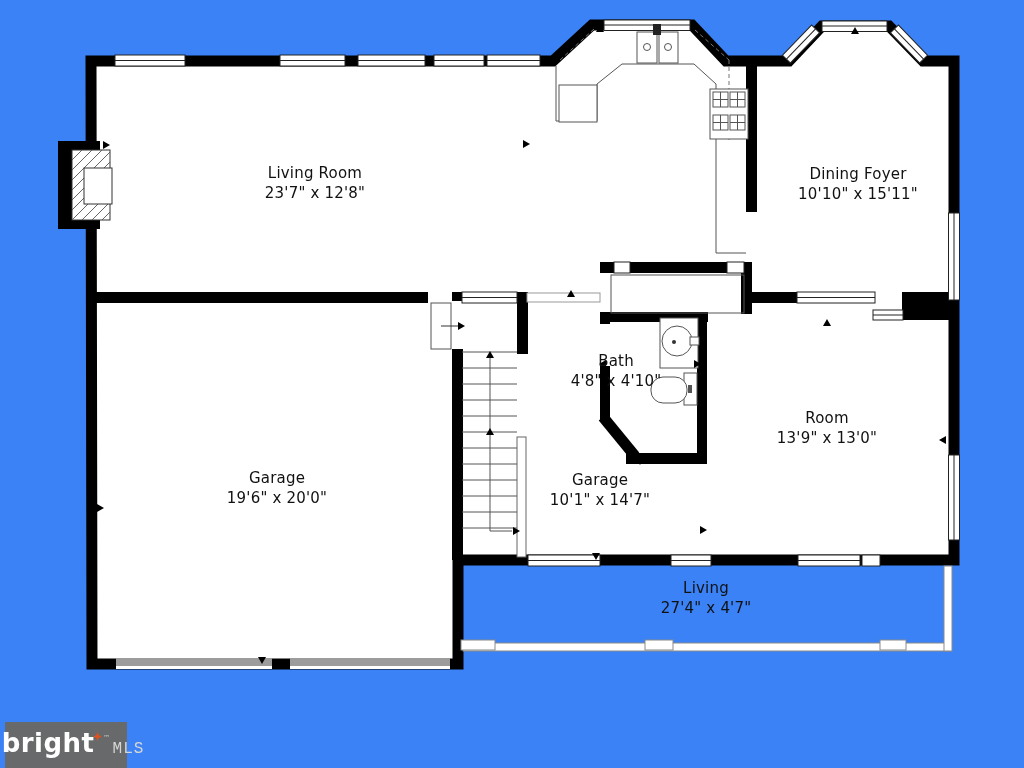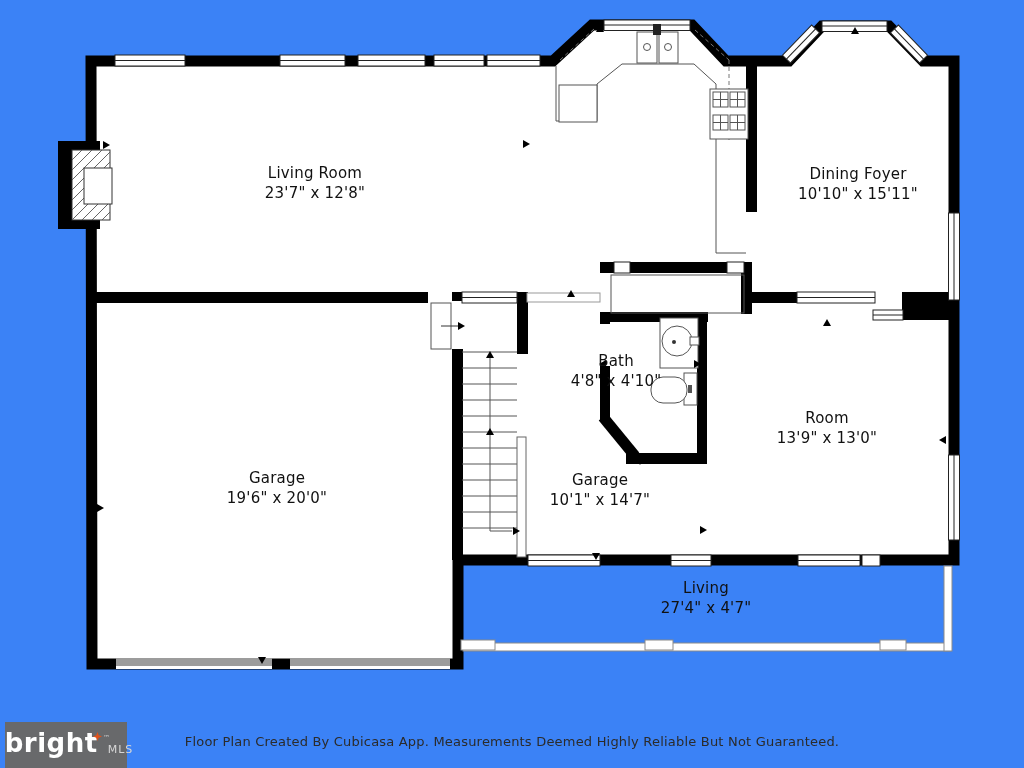--- a/index.html
+++ b/index.html
@@ -8,21 +8,21 @@
   .room-label{position:absolute;transform:translate(-50%,-50%);text-align:center;color:#111;
     font-size:15px;line-height:20px;white-space:nowrap;}
   .room-name,.room-dims{letter-spacing:0.2px;}
   
   #footer-logo{position:absolute;left:5px;top:722px;width:122px;height:46px;background:#68696b;
     display:flex;align-items:center;justify-content:center;gap:4px;}
   .logo-primary{color:#ffffff;font-size:26px;font-weight:700;letter-spacing:0.5px;line-height:1;position:relative;top:-2px;}
   .logo-accent{position:absolute;left:88px;top:10px;width:9px;height:9px;background:#e0521c;
     clip-path:polygon(50% 0,64% 36%,100% 50%,64% 64%,50% 100%,36% 64%,0 50%,36% 36%);}
   .logo-tm{color:#cfcfcf;font-size:7px;position:absolute;left:98px;top:12px;}
-  .logo-secondary{color:#d6d6d6;font-size:11px;letter-spacing:1px;position:relative;top:4px;left:6px;}
+  .logo-secondary{color:#d6d6d6;font-size:16px;letter-spacing:1px;position:relative;top:4px;left:14px;font-family:Liberation Mono, monospace;}
   #footer-disclaimer{position:absolute;left:0;top:734px;width:1024px;text-align:center;
     font-size:13px;color:#2b2b2b;letter-spacing:0.2px;}
 </style>
 </head>
 <body>
 
 <div id="stage">
 
 <svg id="plan-svg" width="1024" height="768" viewBox="0 0 1024 768">
 
@@ -282,15 +282,14 @@
   <div class="room-name">Living</div>
   <div class="room-dims">27'4" x 4'7"</div>
 </div>
 
 <div id="footer-logo">
   <span class="logo-primary">bright</span>
   <span class="logo-accent"></span>
   <span class="logo-tm">™</span>
   <span class="logo-secondary">MLS</span>
 </div>
-<div id="footer-disclaimer">Floor Plan Created By Cubicasa App. Measurements Deemed Highly Reliable But Not Guaranteed.</div>
 
 </div>
 
 </body></html>

